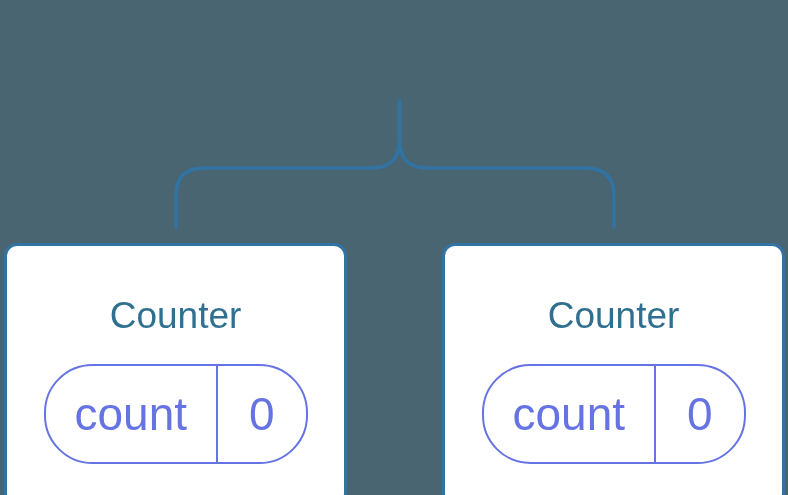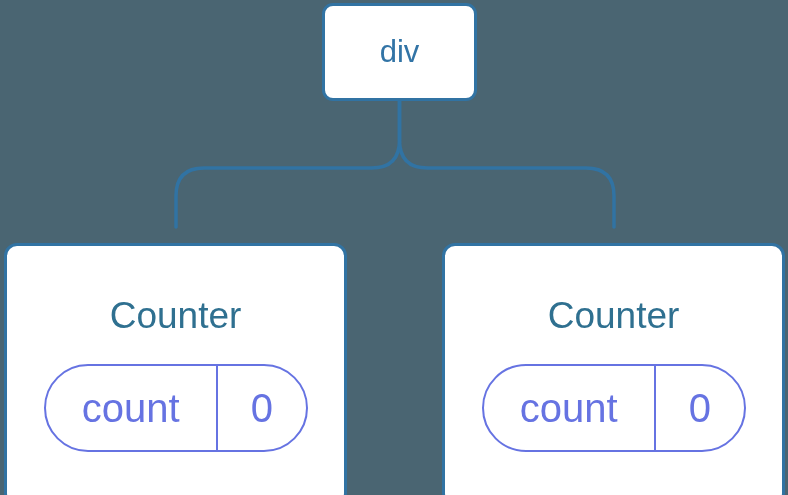--- a/index.html
+++ b/index.html
@@ -63,26 +63,26 @@
     top: 49px; left: 0;
     width: 100%;
     text-align: center;
     color: var(--component-title);
     font-size: 37px;
     font-weight: 500;
   }
   .state-pill {
     position: absolute;
     top: 118px; left: 37px;
-    width: 264px; height: 88px;
+    width: 264px; height: 100px;
     border: 2.5px solid var(--state-accent);
     border-radius: 48.5px;
     display: flex;
     color: var(--state-accent);
-    font-size: 40px;
+    font-size: 46px;
   }
   .pill-key-segment {
     width: 66%;
     display: flex;
     align-items: center;
     justify-content: center;
     border-right: 2.5px solid var(--state-accent);
   }
   .pill-value-segment {
     width: 34%;
@@ -94,23 +94,20 @@
 </head>
 <body>
 
 <div class="stage">
 
   <svg class="connector" width="788" height="495" viewBox="0 0 788 495" aria-hidden="true">
     <path d="M399.5 101 L399.5 140 Q399.5 168 371.5 168 L204 168 Q176 168 176 196 L176 227"></path>
     <path d="M399.5 101 L399.5 140 Q399.5 168 427.5 168 L586 168 Q614 168 614 196 L614 227"></path>
   </svg>
 
-  <div class="root-node">
-    <span class="root-node-label">div</span>
-  </div>
 
   <div class="counter-node left">
     <div class="counter-title">Counter</div>
     <div class="state-pill">
       <div class="pill-key-segment">
         <span>count</span>
       </div>
       <div class="pill-value-segment">
         <span>0</span>
       </div>

